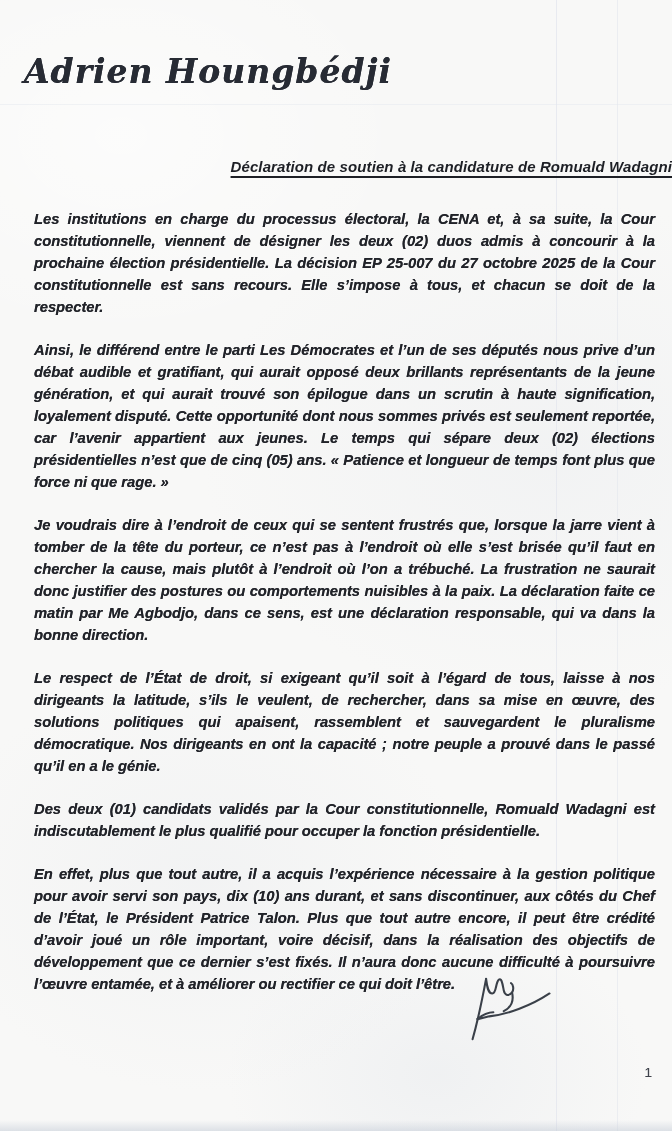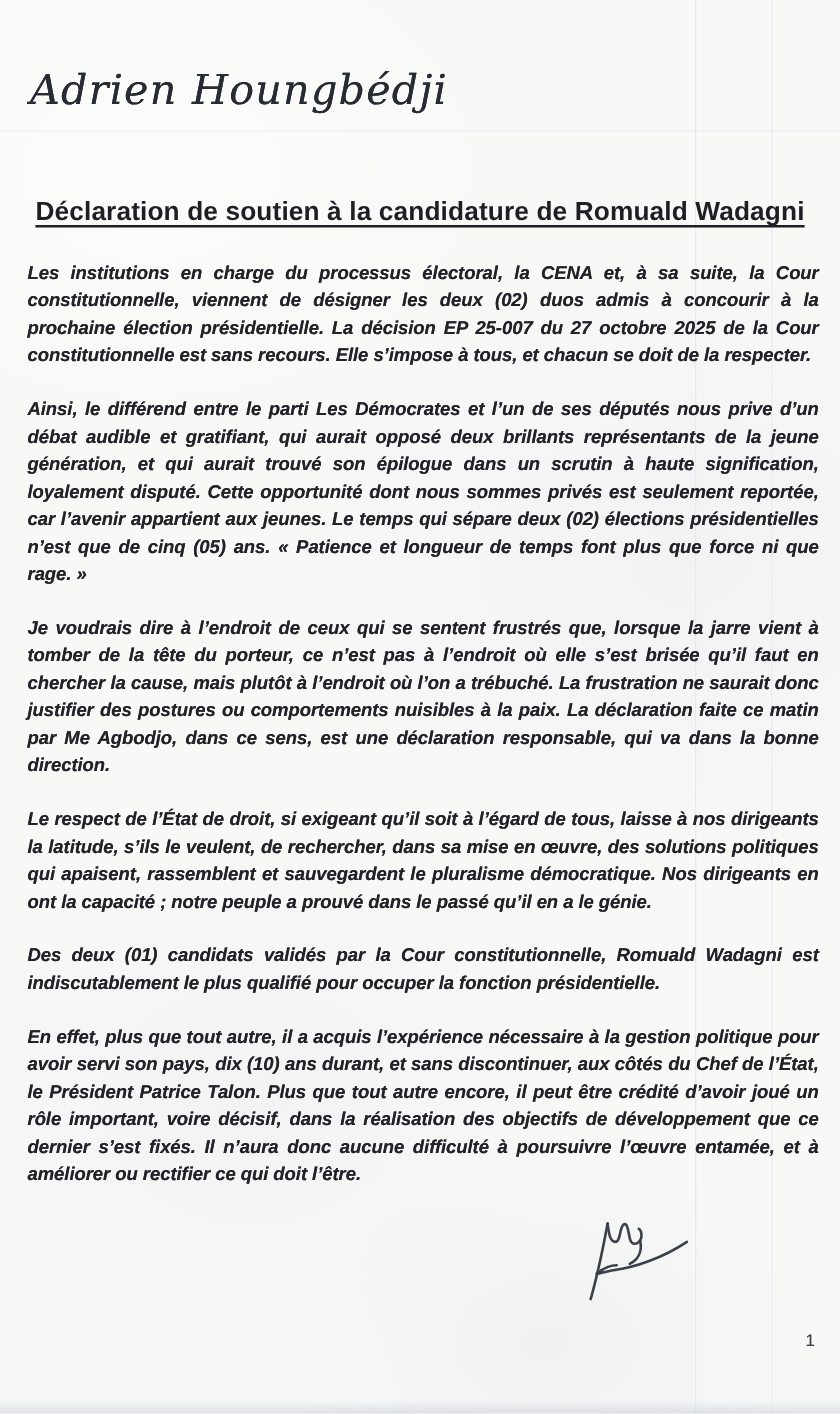--- a/index.html
+++ b/index.html
@@ -31,46 +31,46 @@
   .vline.a{left:556px;}
   .vline.b{left:617px;opacity:.6;}
   .hline{position:absolute;left:0;right:0;top:104px;height:1px;background:var(--scan-line);opacity:.45;}
   .bottom-band{
     position:absolute;left:0;right:0;bottom:0;height:11px;
     background:linear-gradient(to bottom, rgba(205,211,221,0), rgba(198,205,216,.55));
   }
   .script-name{
     position:absolute;left:24px;top:52px;
     font-family:"DejaVu Serif", serif;
-    font-style:italic;font-weight:400;
+    font-style:italic;font-weight:700;
     font-size:33px;letter-spacing:1px;
     color:#272b34;
     text-shadow:0 0 .5px #272b34;
     white-space:nowrap;
   }
   .title{
     position:absolute;left:0;right:0;top:158px;margin:0;
-    text-align:center;
-    font-size:21px;font-weight:bold;
+    text-align:right;
+    font-size:15px;font-weight:bold;font-style:italic;
     text-decoration:underline;
     text-decoration-thickness:1.6px;
     text-underline-offset:4px;
     color:#1d1f25;
     letter-spacing:.1px;
   }
   .body-text{
     position:absolute;left:18px;top:208px;width:637px;
     text-align:justify;
     font-weight:bold;font-style:italic;
     font-size:14.8px;line-height:22px;
     letter-spacing:-.05px;
     color:var(--ink);
     text-shadow:0 0 .35px rgba(30,32,40,.8);
   }
-  .body-text p{margin:0 0 21px 4px;}
+  .body-text p{margin:0 0 21px 16px;}
   .body-text p:last-child{margin-bottom:0;font-style:italic;}
   .signature{
     position:absolute;left:458px;top:968px;width:104px;height:78px;
   }
   .signature svg{width:100%;height:100%;}
   .page-number{
     position:absolute;right:20px;top:1065px;
     font-size:13.5px;color:var(--page-number);
     font-weight:normal;font-style:normal;
     text-shadow:0 0 .3px rgba(60,65,76,.7);

